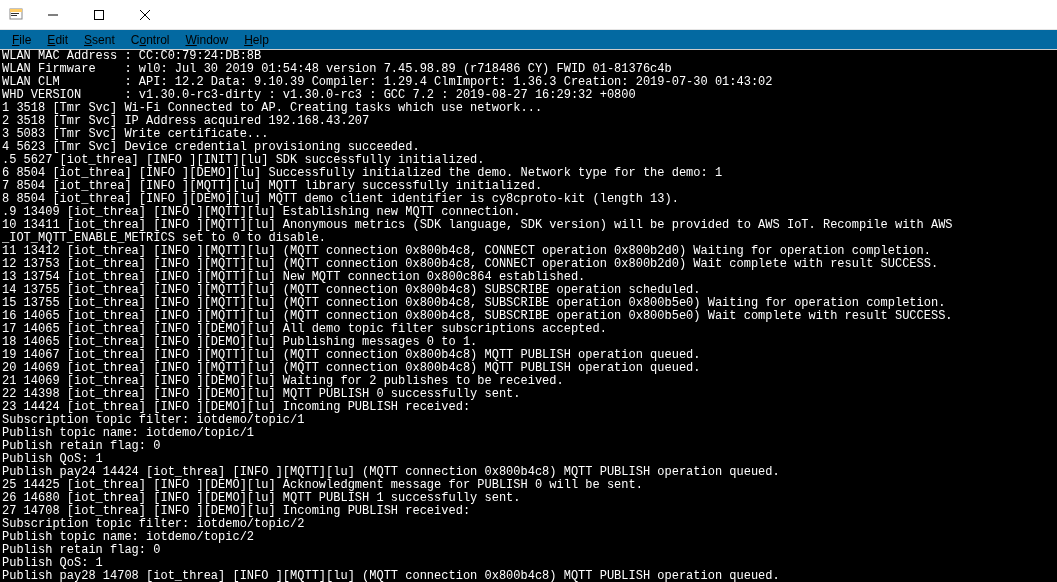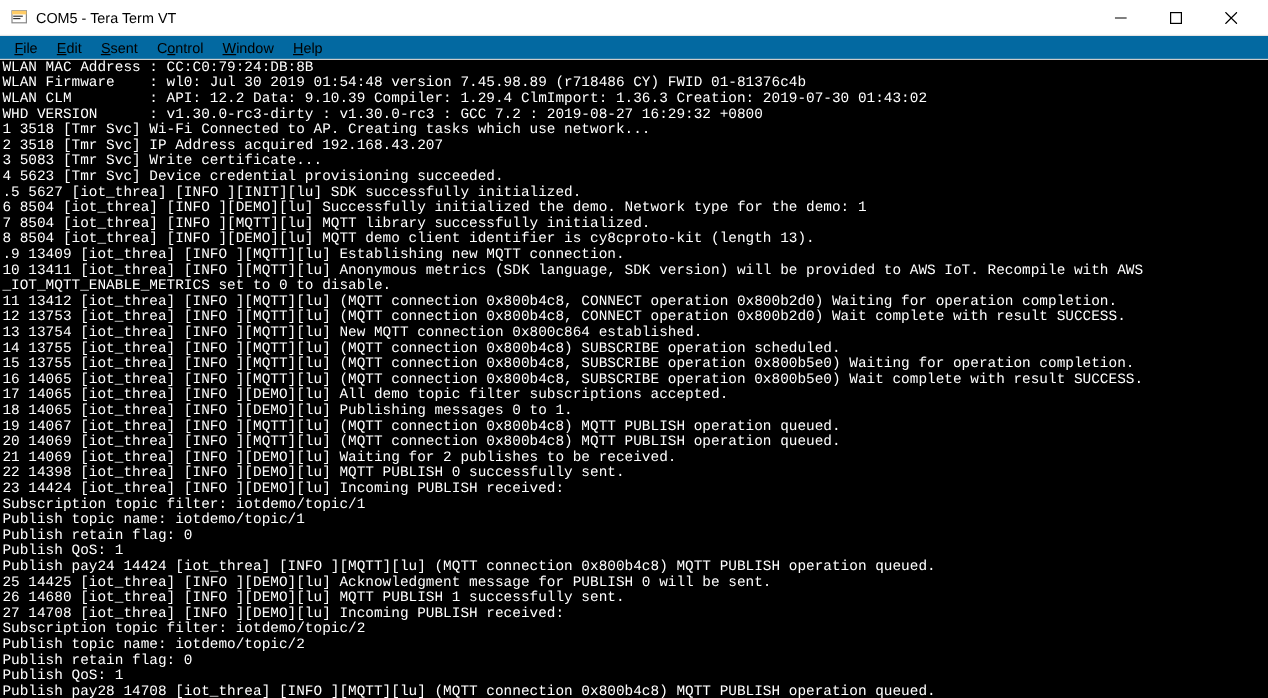--- a/index.html
+++ b/index.html
@@ -83,21 +83,20 @@
 
 <div class="titlebar">
   <span class="app-icon">
     <svg viewBox="0 0 16 16">
       <rect x="2" y="2" width="12" height="10" fill="#fff" stroke="#888" stroke-width="1"></rect>
       <rect x="2" y="2" width="12" height="3" fill="#ffcc66"></rect>
       <rect x="3" y="6" width="8" height="1" fill="#333"></rect>
       <rect x="3" y="8" width="6" height="1" fill="#333"></rect>
     </svg>
   </span>
-  <span class="title-text">COM5 - Tera Term VT</span>
   <div class="window-controls">
     <div class="win-btn">
       <svg width="10" height="10" viewBox="0 0 10 10">
           <path d="M0 5h10" stroke="#000" stroke-width="1"></path>
         </svg>
     </div>
     <div class="win-btn">
       <svg width="10" height="10" viewBox="0 0 10 10">
           <rect x="0.5" y="0.5" width="9" height="9" fill="none" stroke="#000" stroke-width="1"></rect>
         </svg>

